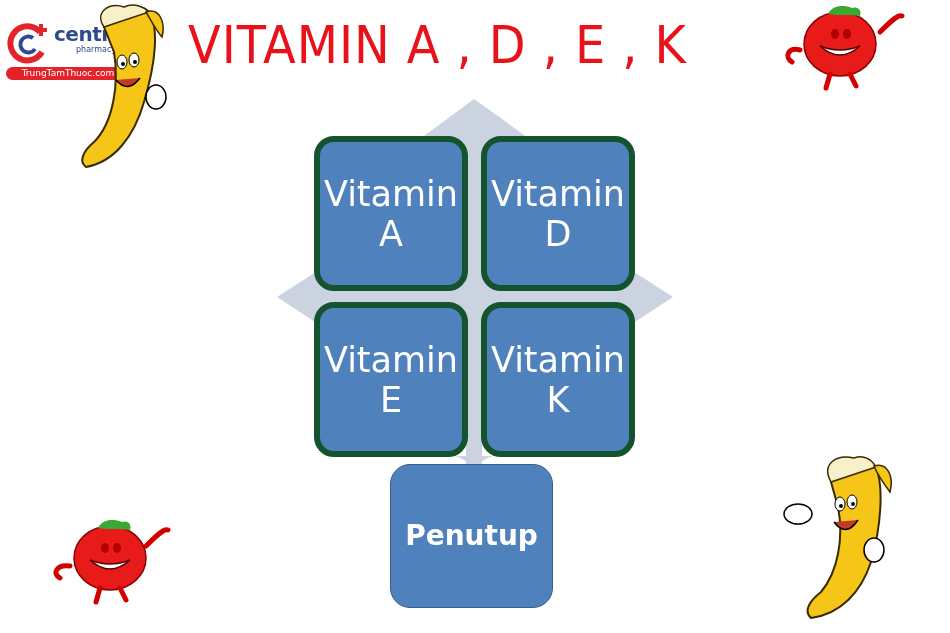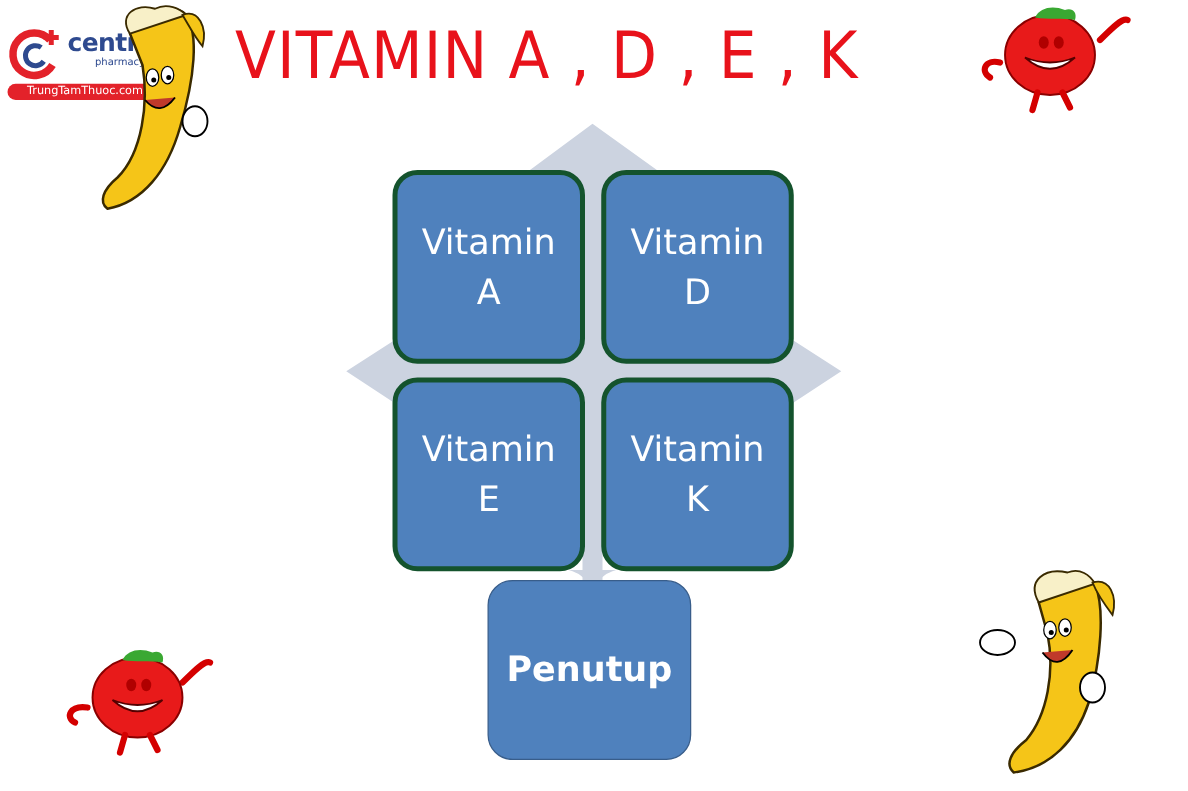--- a/index.html
+++ b/index.html
@@ -18,22 +18,22 @@
   .logo-word { position:absolute; left:48px; top:0; color:#2e4a8f; font-weight:bold;
                font-size:20px; letter-spacing:-0.5px; font-family:"DejaVu Sans", sans-serif; }
   .logo-sub { position:absolute; left:70px; top:23px; color:#2e4a8f; font-size:8px;
               font-family:"DejaVu Sans", sans-serif; }
   .logo-bar { position:absolute; left:0; top:45px; width:124px; height:13px; background:#e3222a;
               border-radius:7px; color:#fff; font-size:9px; line-height:13px; text-align:center;
               font-family:"DejaVu Sans", sans-serif; }
 
   
   .diagram { left:0; top:0; width:950px; height:633px; }
-  .box { position:absolute; background:#4f81bd; border:4px solid #14532d; border-radius:20px;
-         color:#ffffff; font-family:"DejaVu Sans", sans-serif; font-size:28px;
+  .box { position:absolute; background:#4f81bd; border:6px solid #14532d; border-radius:20px;
+         color:#ffffff; font-family:"DejaVu Sans", sans-serif; font-size:35px;
          display:flex; flex-direction:column; align-items:center; justify-content:center;
          line-height:40px; box-sizing:border-box; text-align:center; }
   .box.closing { border:1.5px solid #385d8a; font-size:28px;font-weight:bold; }
 </style>
 </head>
 <body>
 
 <svg class="abs diagram" width="950" height="633" viewBox="0 0 950 633">
 
   <polygon points="474,99 545,150 600,150 600,250 673,297 600,345 600,440 350,440 350,345 277,297 350,250 350,150 405,150" fill="#ccd3e0"></polygon>

